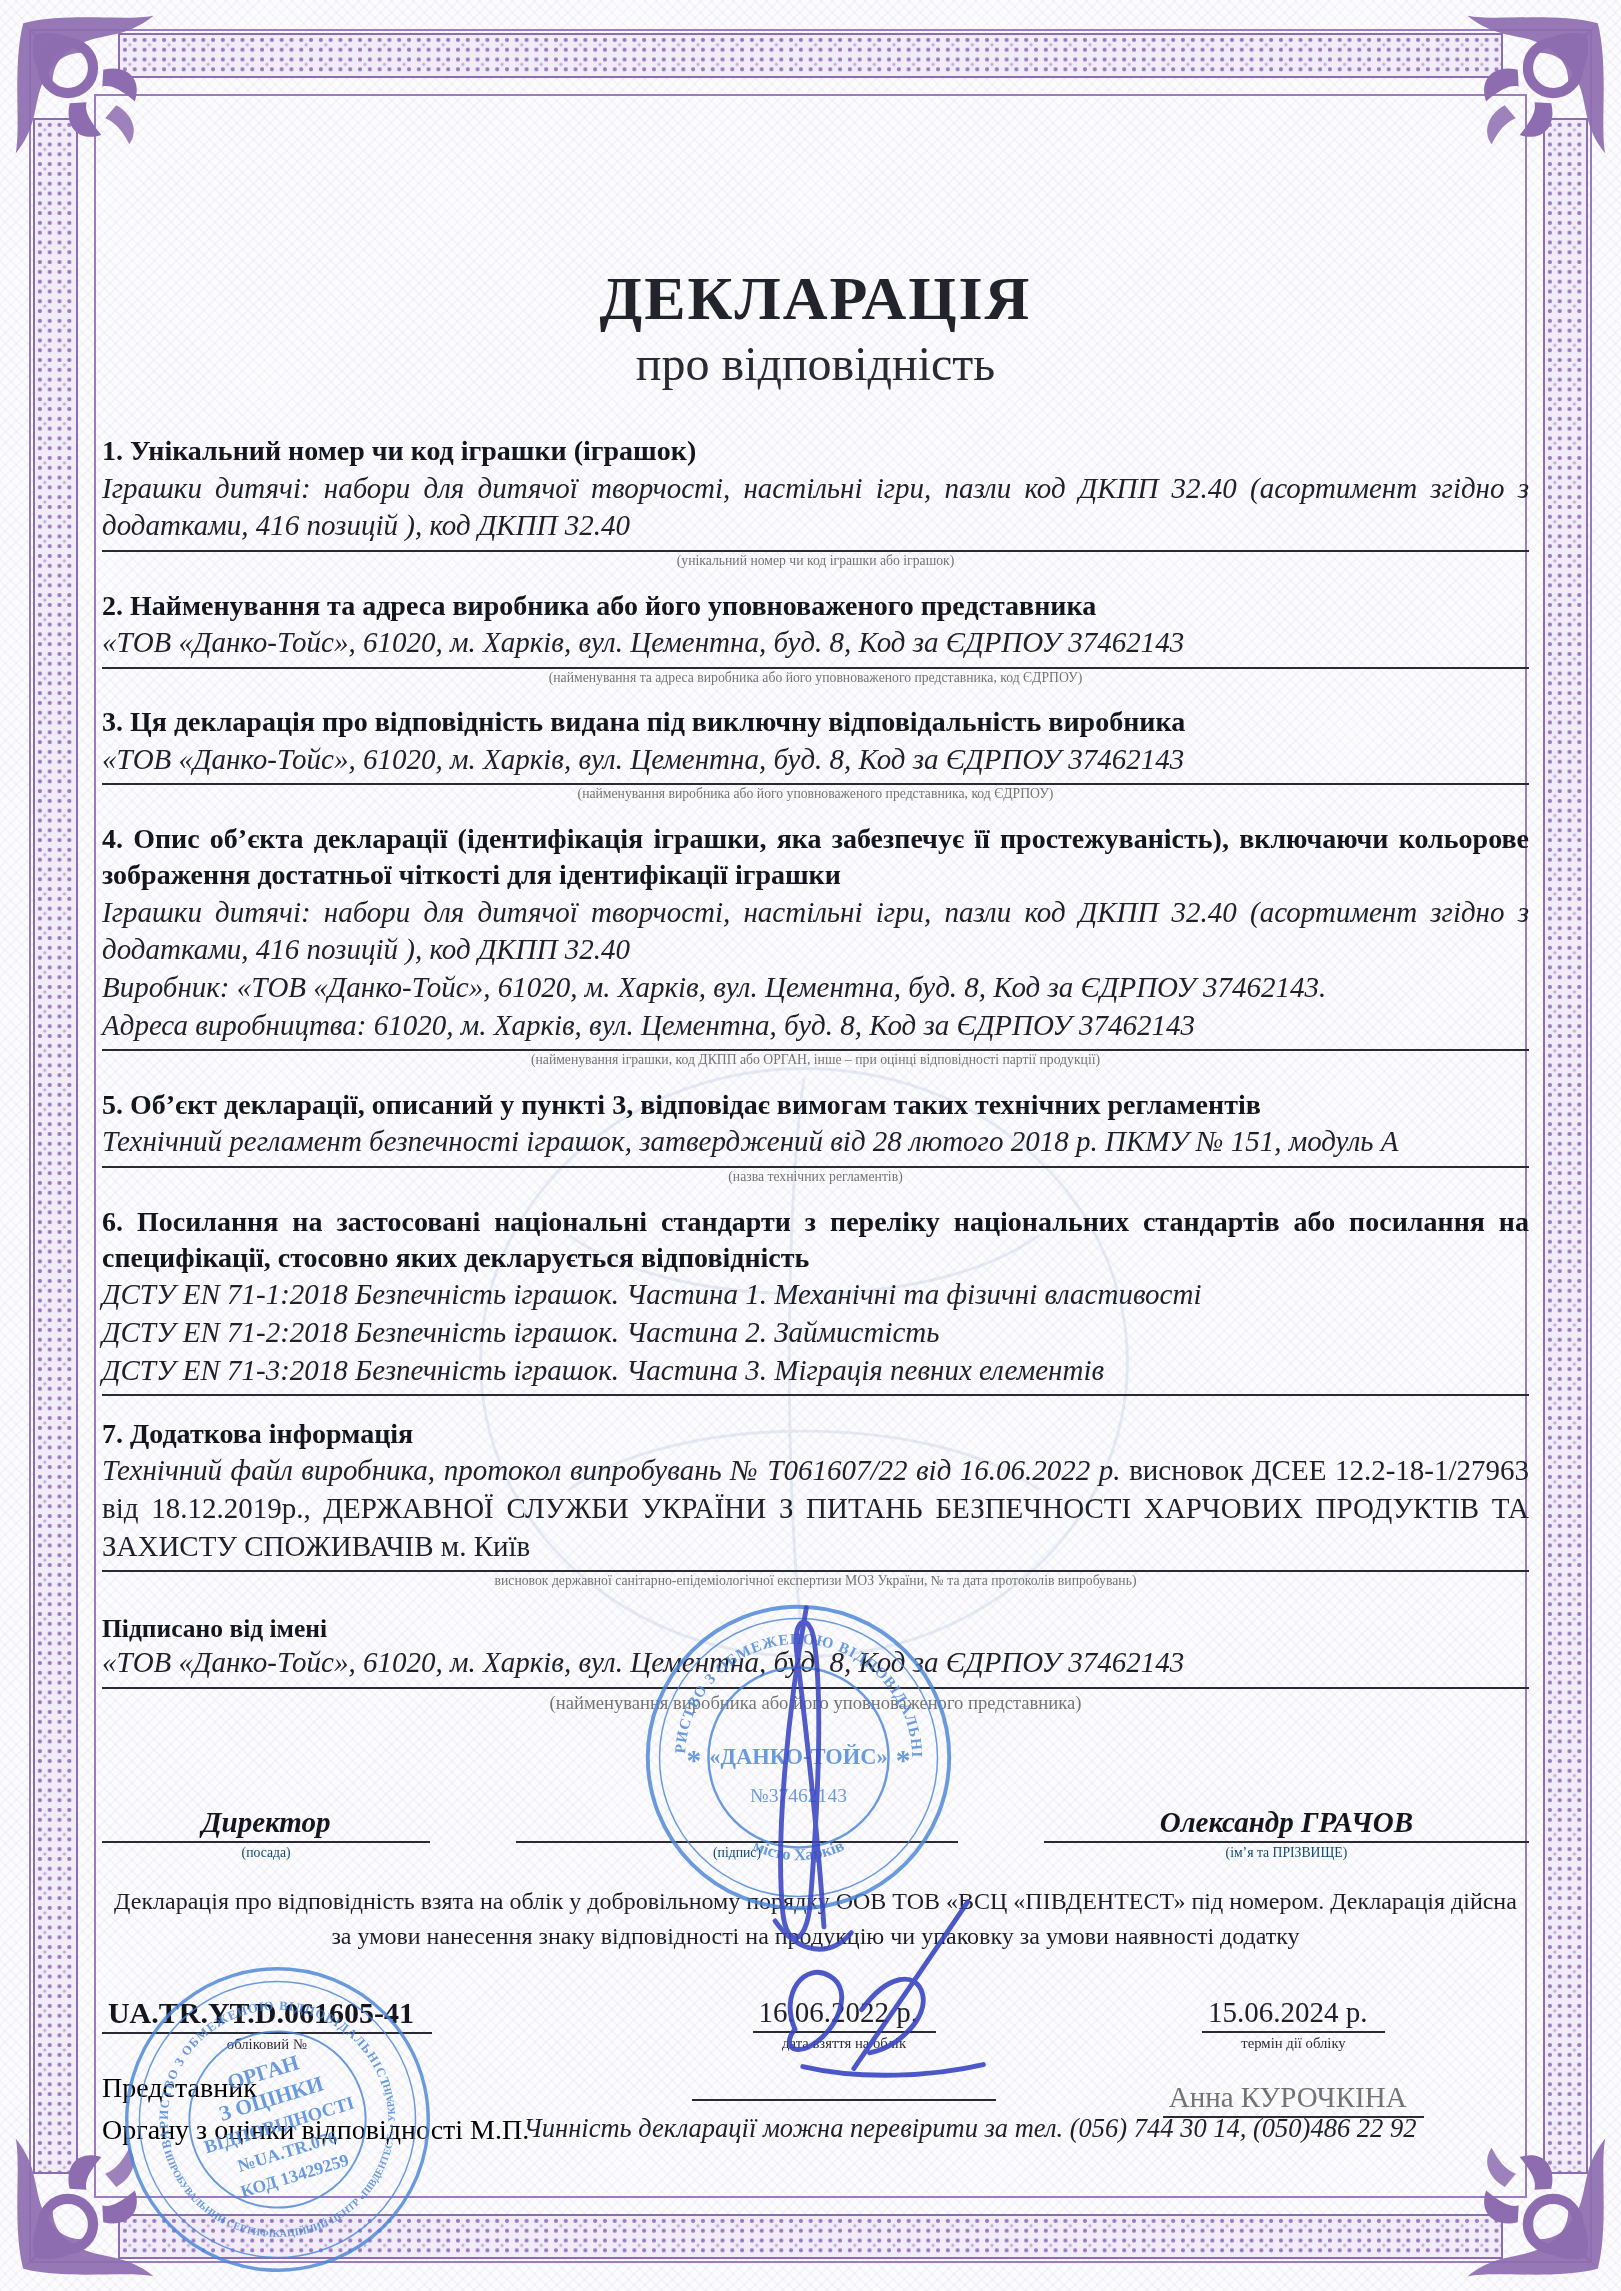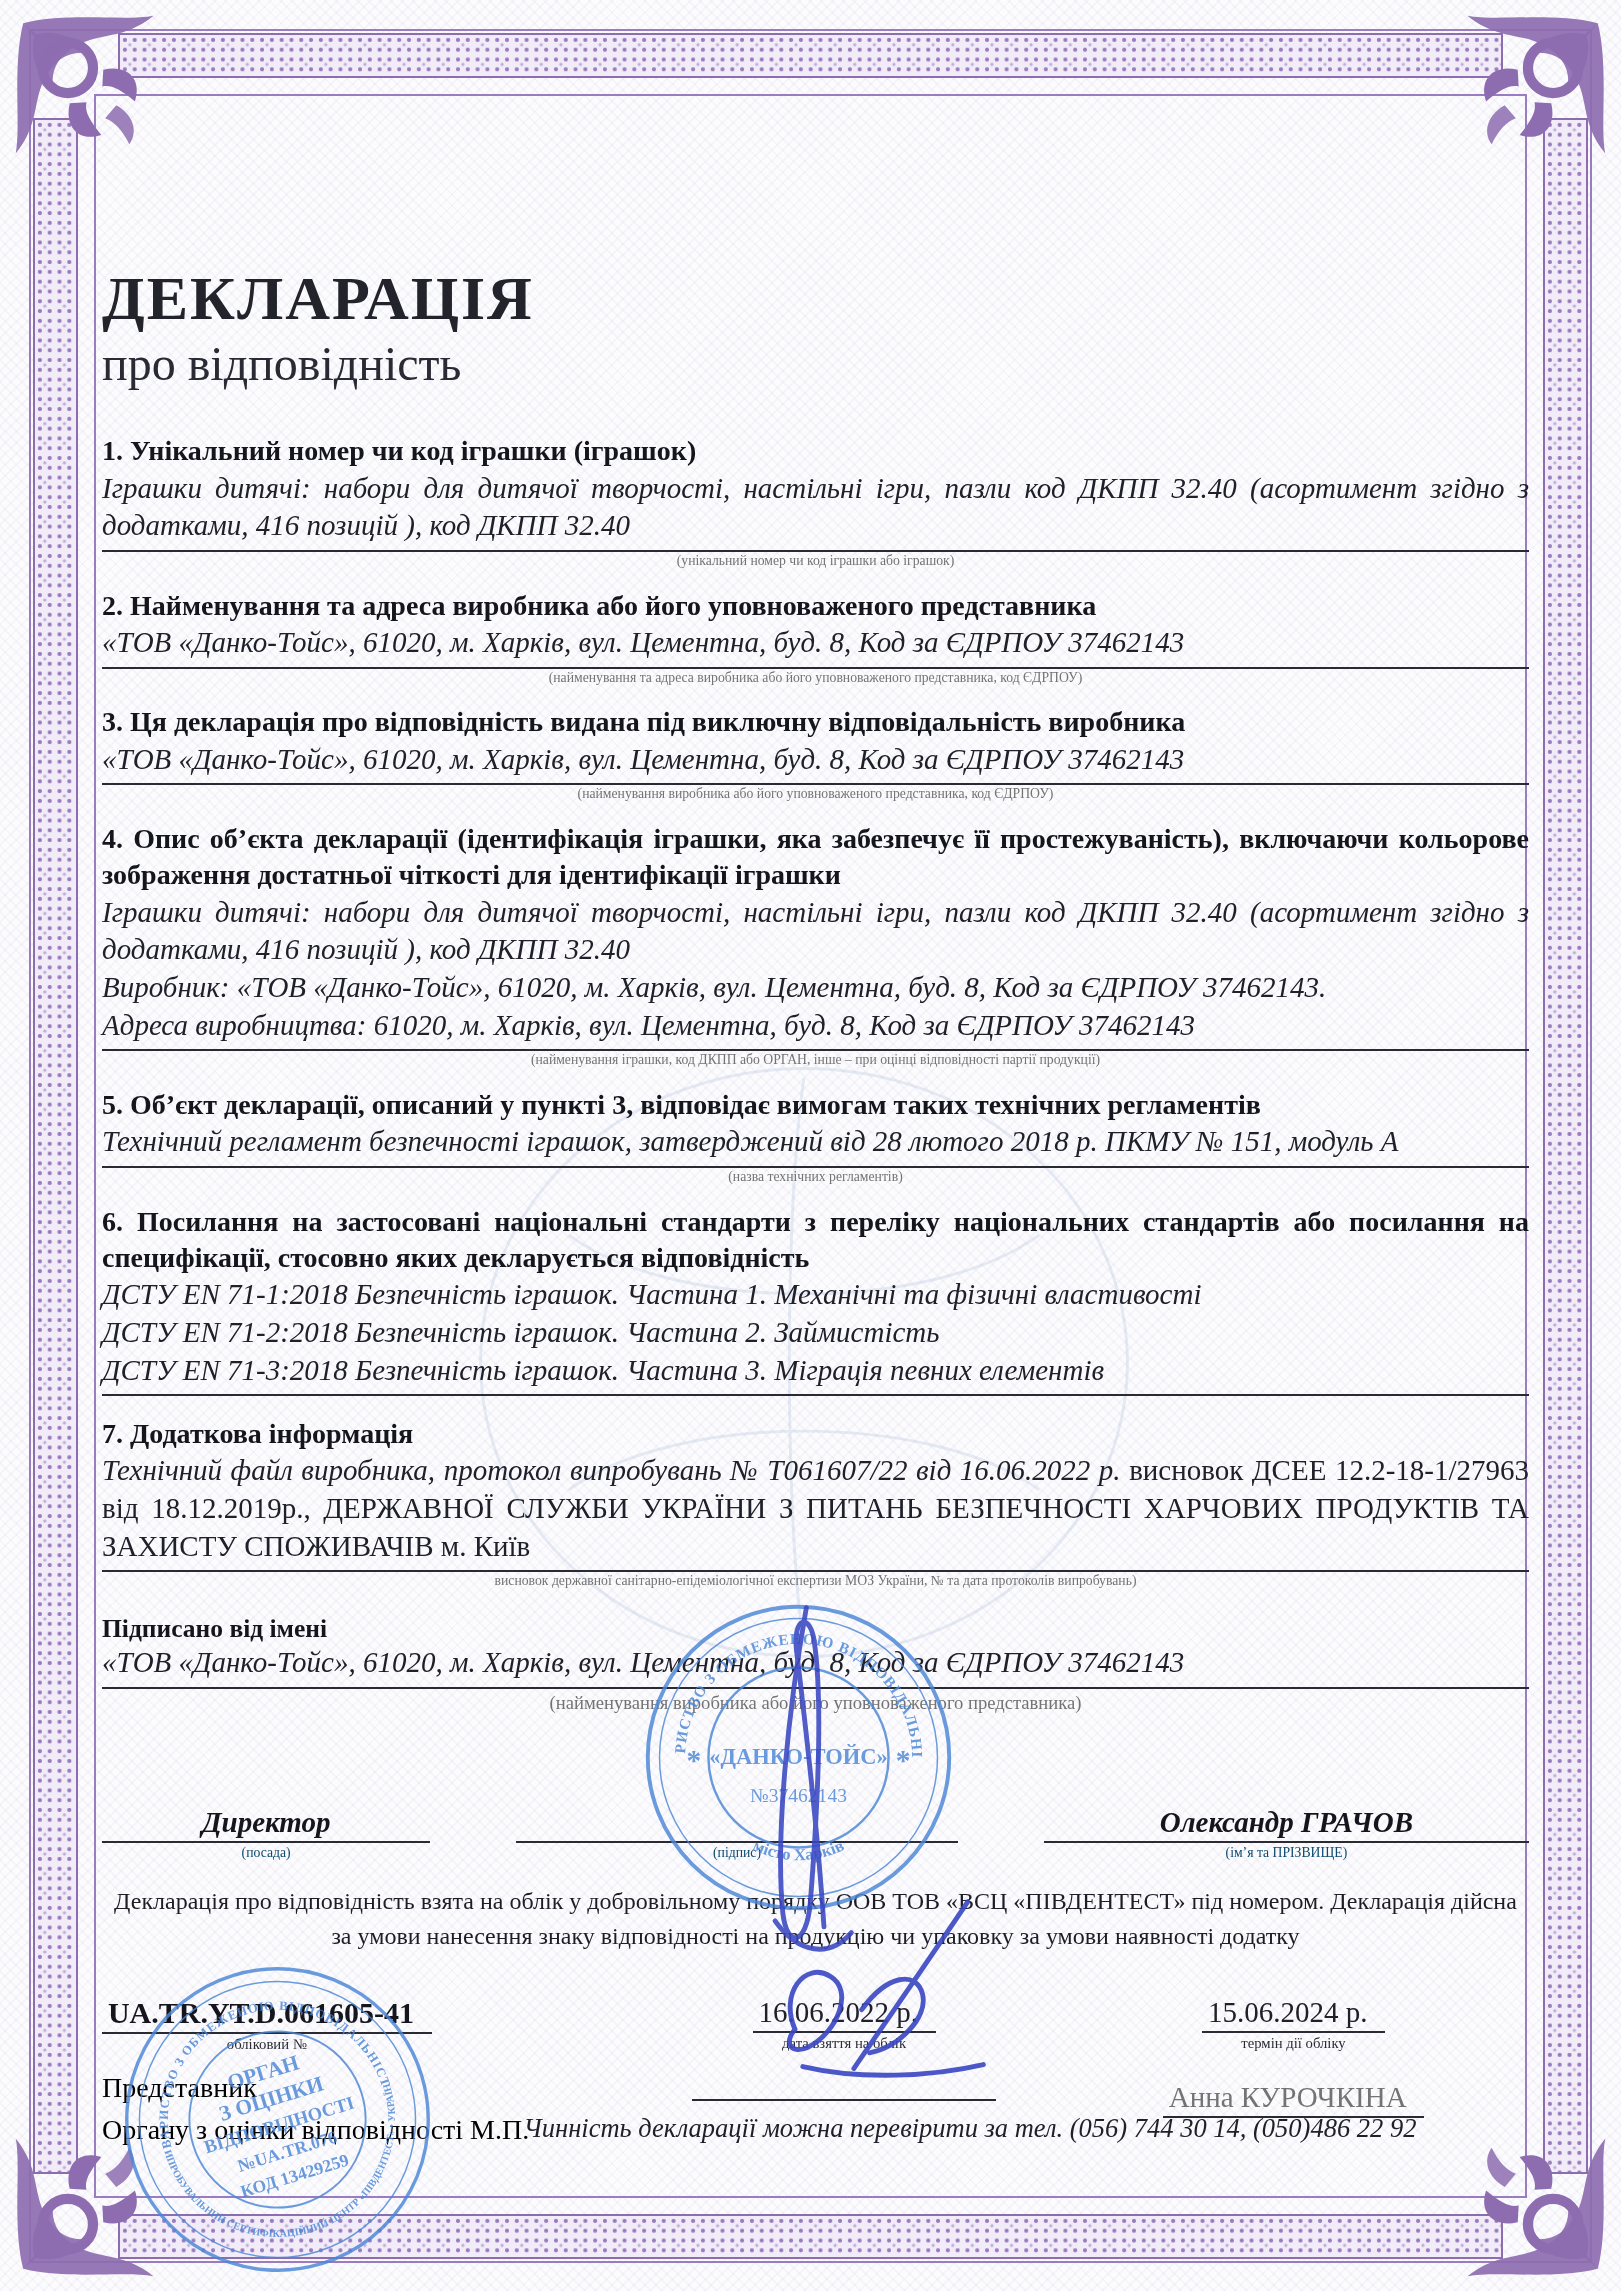--- a/index.html
+++ b/index.html
@@ -28,21 +28,21 @@
   .corner { position: absolute; width: 149px; height: 149px; color: #8d6cb0; z-index: 1; pointer-events: none; }
   .c-tl { left: 11.8px; top: 11.8px; }
   .c-tr { right: 11.8px; top: 11.8px; transform: scaleX(-1); }
   .c-bl { left: 11.8px; bottom: 11.8px; transform: scaleY(-1); }
   .c-br { right: 11.8px; bottom: 11.8px; transform: scale(-1,-1); }
 
   .watermark { position: absolute; left: 363px; top: 990px; z-index: 0; opacity: .4; pointer-events: none; }
 
   .content { position: absolute; left: 102px; top: 0; width: 1427px; z-index: 2; color: #1b1b24; }
 
-  .doc-title { margin-top: 263px; }
+  .doc-title { margin-top: 263px; text-align: center; }
   .t1 { font-size: 62px; font-weight: bold; letter-spacing: 2px; color: #23232c; line-height: 1.15; }
   .t2 { font-size: 48px; color: #2a2a35; line-height: 1.25; }
 
   .sec { margin-top: 19.6px; }
   .sec-first { margin-top: 39px; }
   .sec-h { font-weight: bold; font-size: 28px; line-height: 1.3; text-align: justify; color: #15151d; }
   .sec-b { font-style: italic; font-size: 29px; line-height: 1.3; text-align: justify; color: #20202b; }
   .up   { font-style: normal; }
   .caps { font-style: normal; }
   .sec-line { height: 0; border-bottom: 2px solid #2a2a34; margin-top: 4.9px; }

